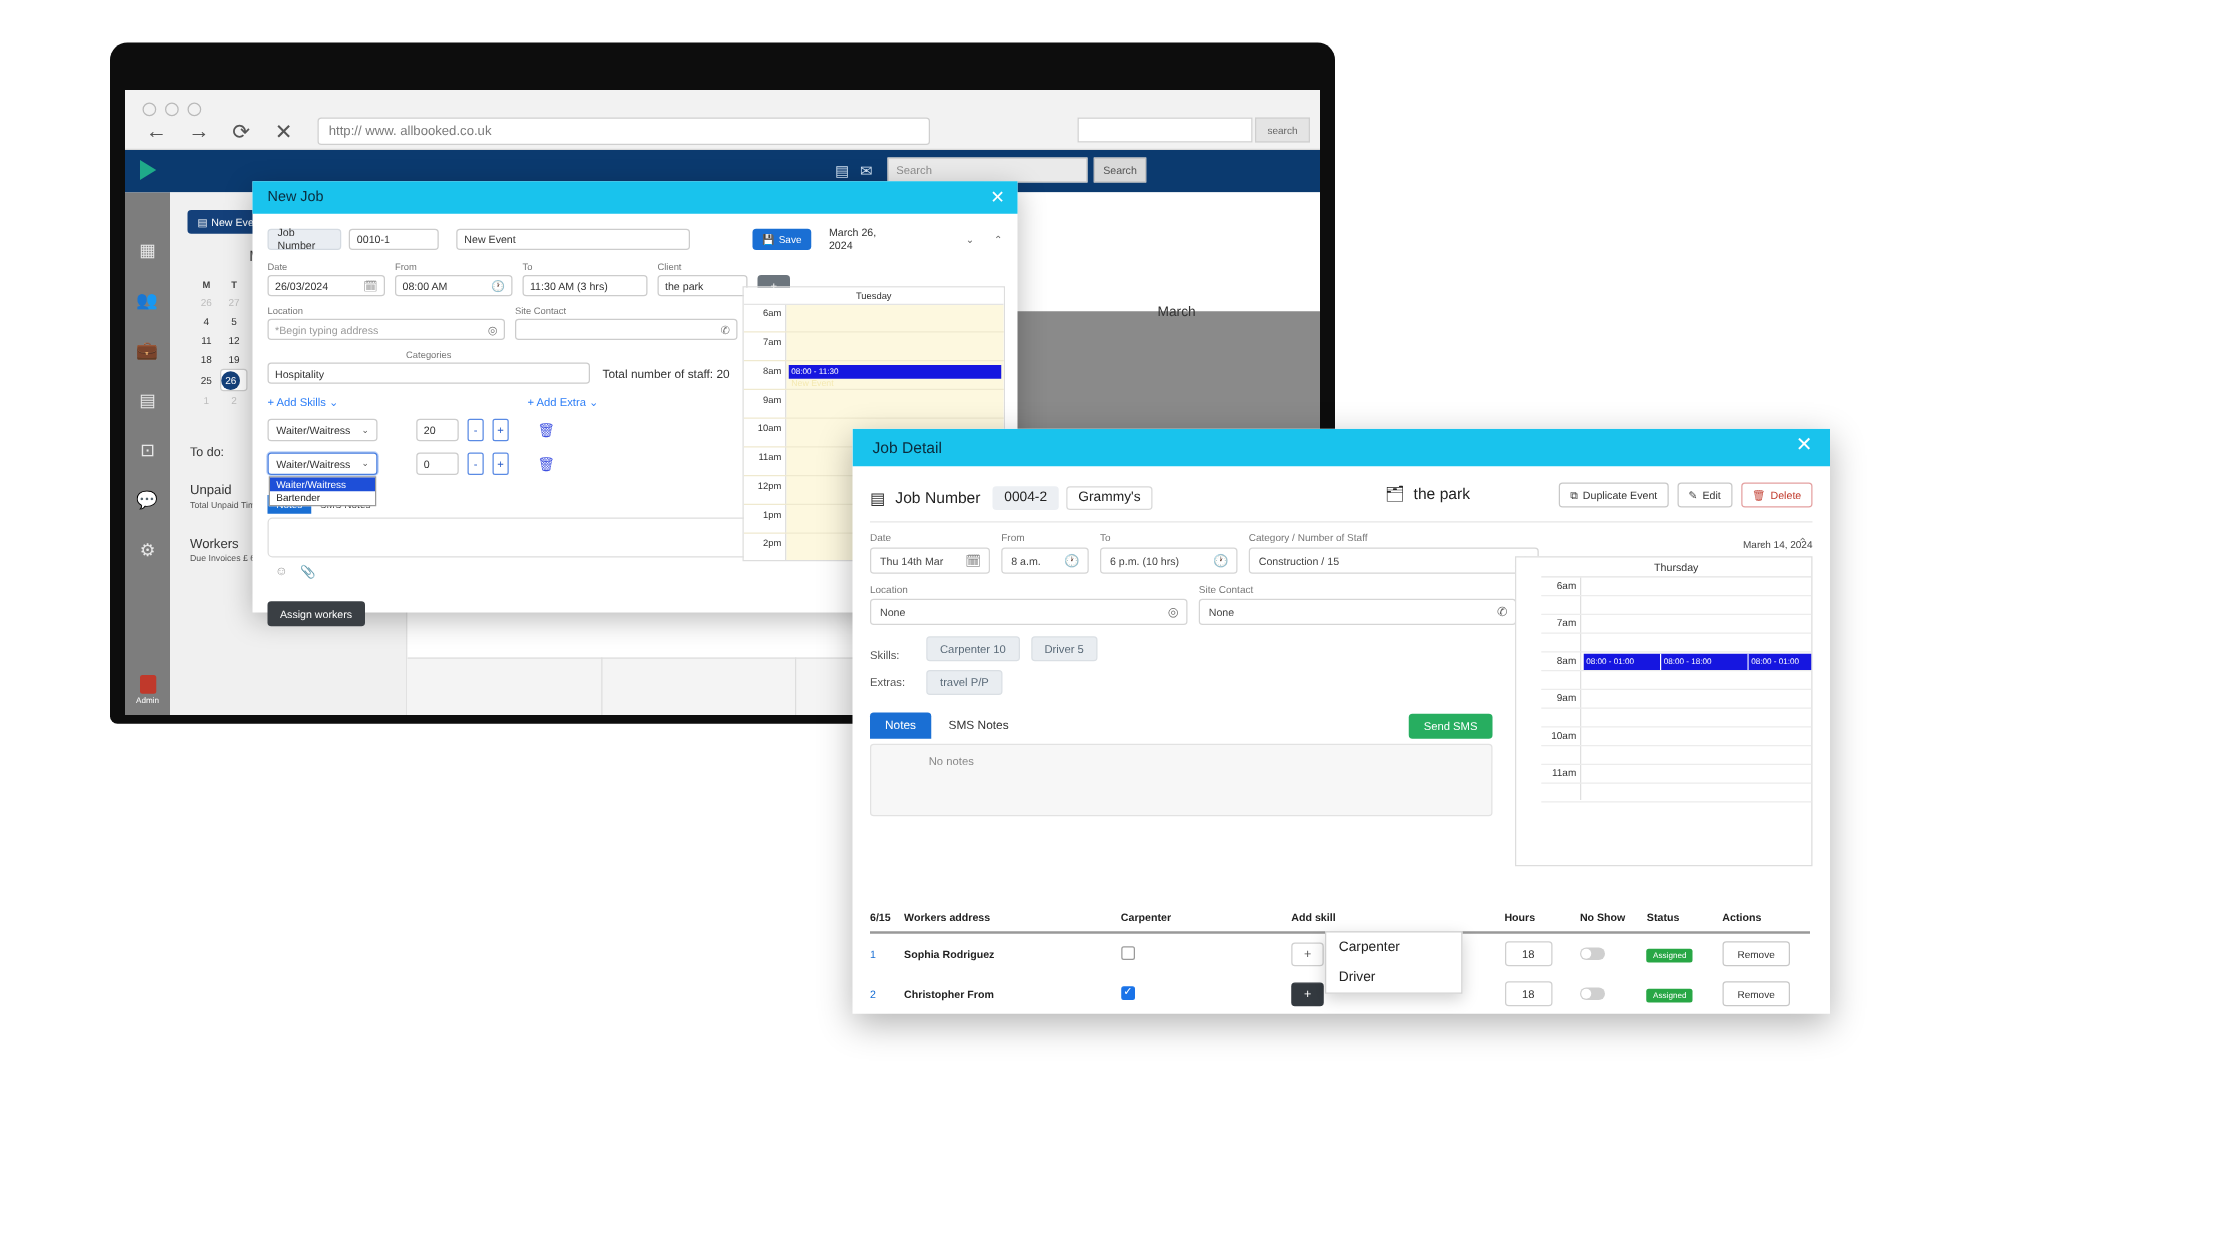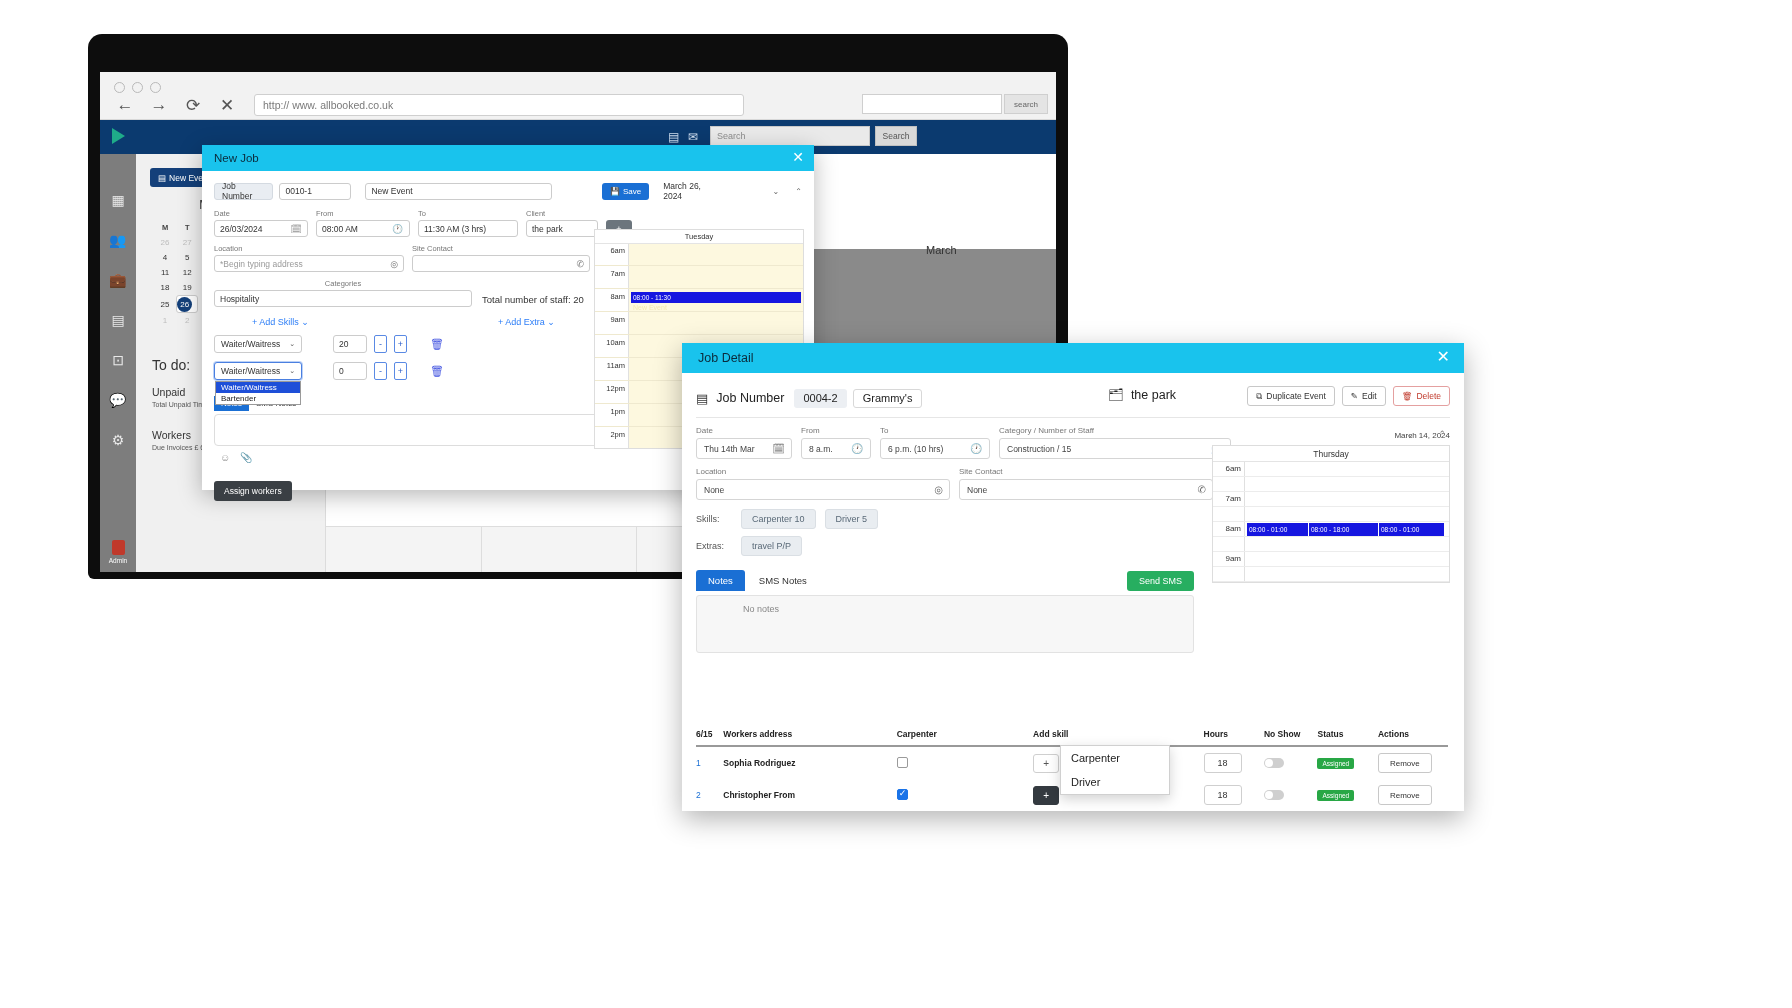--- a/index.html
+++ b/index.html
@@ -113,21 +113,21 @@
   }
   .mini-cal{ position:absolute; left:18px; top:66px; width:160px; }
   .mini-cal table{ border-collapse:collapse; width:155px; }
   .mini-cal th{ font-size:7.5px; color:#444; font-weight:bold; padding:3px 0; width:22px; }
   .mini-cal td{ font-size:8px; color:#333; text-align:center; padding:3px 0; }
   .mini-cal td.mut{ color:#bdbdbd; }
   .mini-cal td.sel span{
     display:inline-block;width:15px;height:15px;line-height:15px;border-radius:50%;
     background:#14407a; color:#fff;
   }
-  .todo-h{ position:absolute; left:16px; top:203px; font-size:14px; color:#333; }
+  .todo-h{ position:absolute; left:16px; top:203px; font-size:10px; color:#333; }
   .todo-s{ position:absolute; left:16px; font-size:10.5px; color:#333; }
   .todo-t{ position:absolute; left:16px; font-size:7px; color:#555; }
 
   .app-main{ position:absolute; left:190px; top:0; right:0; bottom:0; background:#fff; }
   .month-lbl{ position:absolute; left:600px; top:90px; font-size:11px; color:#333; }
   .grey-panel{ position:absolute; left:480px; top:95px; width:440px; height:200px; background:#8a8a8a; }
   .bottom-strip{ position:absolute; left:0; top:372px; width:920px; height:46px; background:#f4f4f4; border-top:1px solid #ddd; }
   .strip-cell{ position:absolute; top:372px; width:1px; height:46px; background:#ddd; }
 
   
@@ -150,21 +150,21 @@
   }
   .inp .ic{ position:absolute; right:5px; color:#777; font-size:9px; }
   .chip-lbl{
     height:17px; background:#e9edf2; border:1px solid #d4dae1; border-radius:3px;
     font-size:8.5px; color:#333; display:flex; align-items:center; padding:0 7px;
   }
   .btn-save{
     height:17px; background:#1a6fd4; color:#fff; font-size:8px; border-radius:3px;
     display:flex; align-items:center; gap:3px; padding:0 8px;
   }
-  .lnk{ color:#2d7ef7; font-size:9px; cursor:pointer;margin-left:38px; }
+  .lnk{ color:#2d7ef7; font-size:9px; cursor:pointer; }
   .sel{
     height:18px; border:1px solid #ccc; border-radius:3px; background:#fff;
     font-size:8.5px; color:#333; display:flex; align-items:center; padding:0 6px;
     position:relative;
   }
   .sel .cv{ position:absolute; right:6px; font-size:7px; color:#555; }
   .sel.active{ border:1px solid #4a7fe0; box-shadow:0 0 0 1px #bcd2f7; }
   .numbox{
     height:18px; width:34px; border:1px solid #ccc; border-radius:3px; background:#fff;
     font-size:8.5px; color:#333; display:flex; align-items:center; padding:0 5px;
@@ -260,21 +260,21 @@
   .btn-sms{
     height:20px; background:#27ae60; color:#fff; font-size:9px; border-radius:3px;
     display:flex; align-items:center; padding:0 12px;
   }
   .notes-box{
     border:1px solid #e2e2e2; background:#f7f7f7; border-radius:3px; height:58px;
     font-size:9px; color:#888; padding:8px 0 0 46px;
   }
 
   
-  .jdcal{ position:absolute; right:14px; top:72px; width:238px; height:138px; border:1px solid #ddd; background:#fff; overflow:hidden;}
+  .jdcal{ position:absolute; right:14px; top:72px; width:238px; height:248px; border:1px solid #ddd; background:#fff; overflow:hidden;padding-left:20px;}
   .jdcal-head{ height:16px; text-align:center; font-size:8.5px; color:#333; border-bottom:1px solid #e4e4e4; padding-top:3px;}
   .jdrow{ position:absolute; left:0; width:238px; height:15px; border-bottom:1px solid #ececec;}
   .jdgutter{ position:absolute; left:0; top:0; width:32px; height:100%; border-right:1px solid #e0e0e0;}
   .jdhr{ position:absolute; left:0; width:32px; text-align:right; padding-right:4px; font-size:8px; color:#333;}
   .jdev{
     position:absolute; height:13px; background:#1616e0; color:#fff; font-size:6.5px;
     line-height:13px; padding-left:2px; border-right:1px solid #fff;
   }
 
   
@@ -693,21 +693,21 @@
       </div>
       <div style="width:254px;">
         <span class="jfld-lbl">Site Contact</span>
         <div class="jinp">
           <span>None</span>
           <span class="ic">✆</span>
         </div>
       </div>
     </div>
 
-    <div style="display:flex; align-items:center; gap:9px; margin-top:9px;">
+    <div style="display:flex; align-items:flex-end; gap:9px; margin-top:9px;">
       <span class="sm-lbl" style="width:36px;">Skills:</span>
       <div class="pill">Carpenter 10</div>
       <div class="pill">Driver 5</div>
     </div>
     <div style="display:flex; align-items:center; gap:9px; margin-top:7px;">
       <span class="sm-lbl" style="width:36px;">Extras:</span>
       <div class="pill">travel P/P</div>
     </div>
 
     <div style="position:relative; margin-top:14px; width:498px;">

